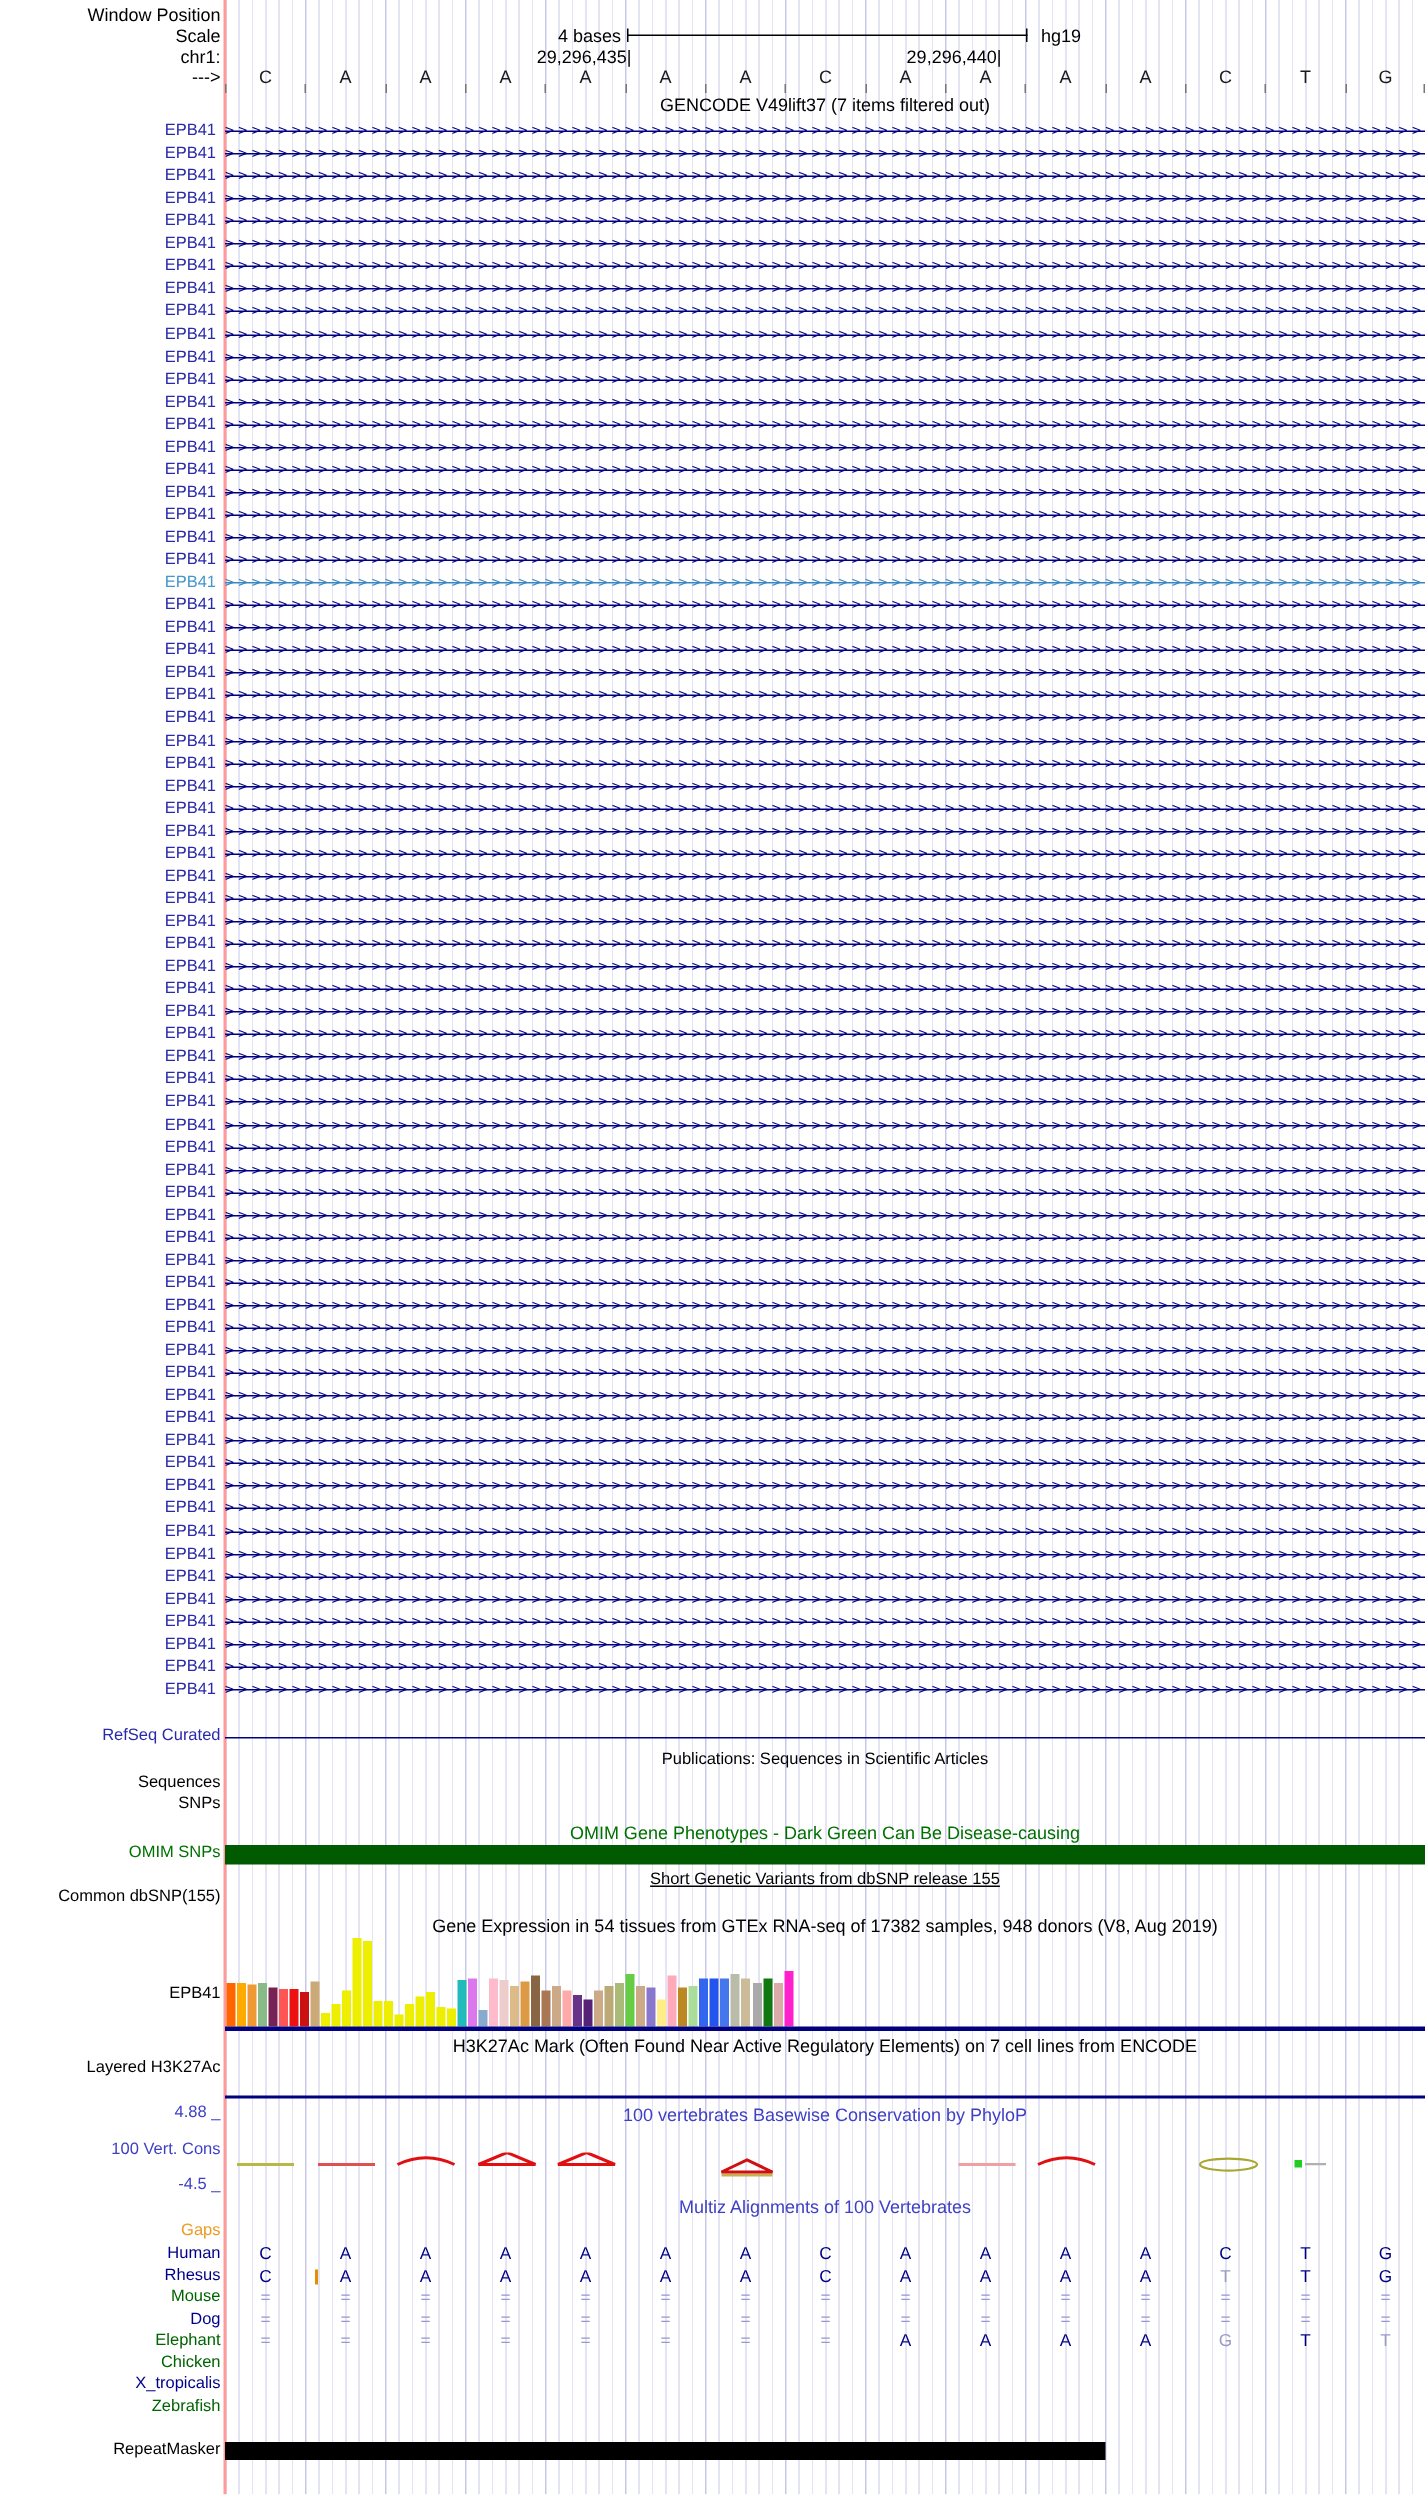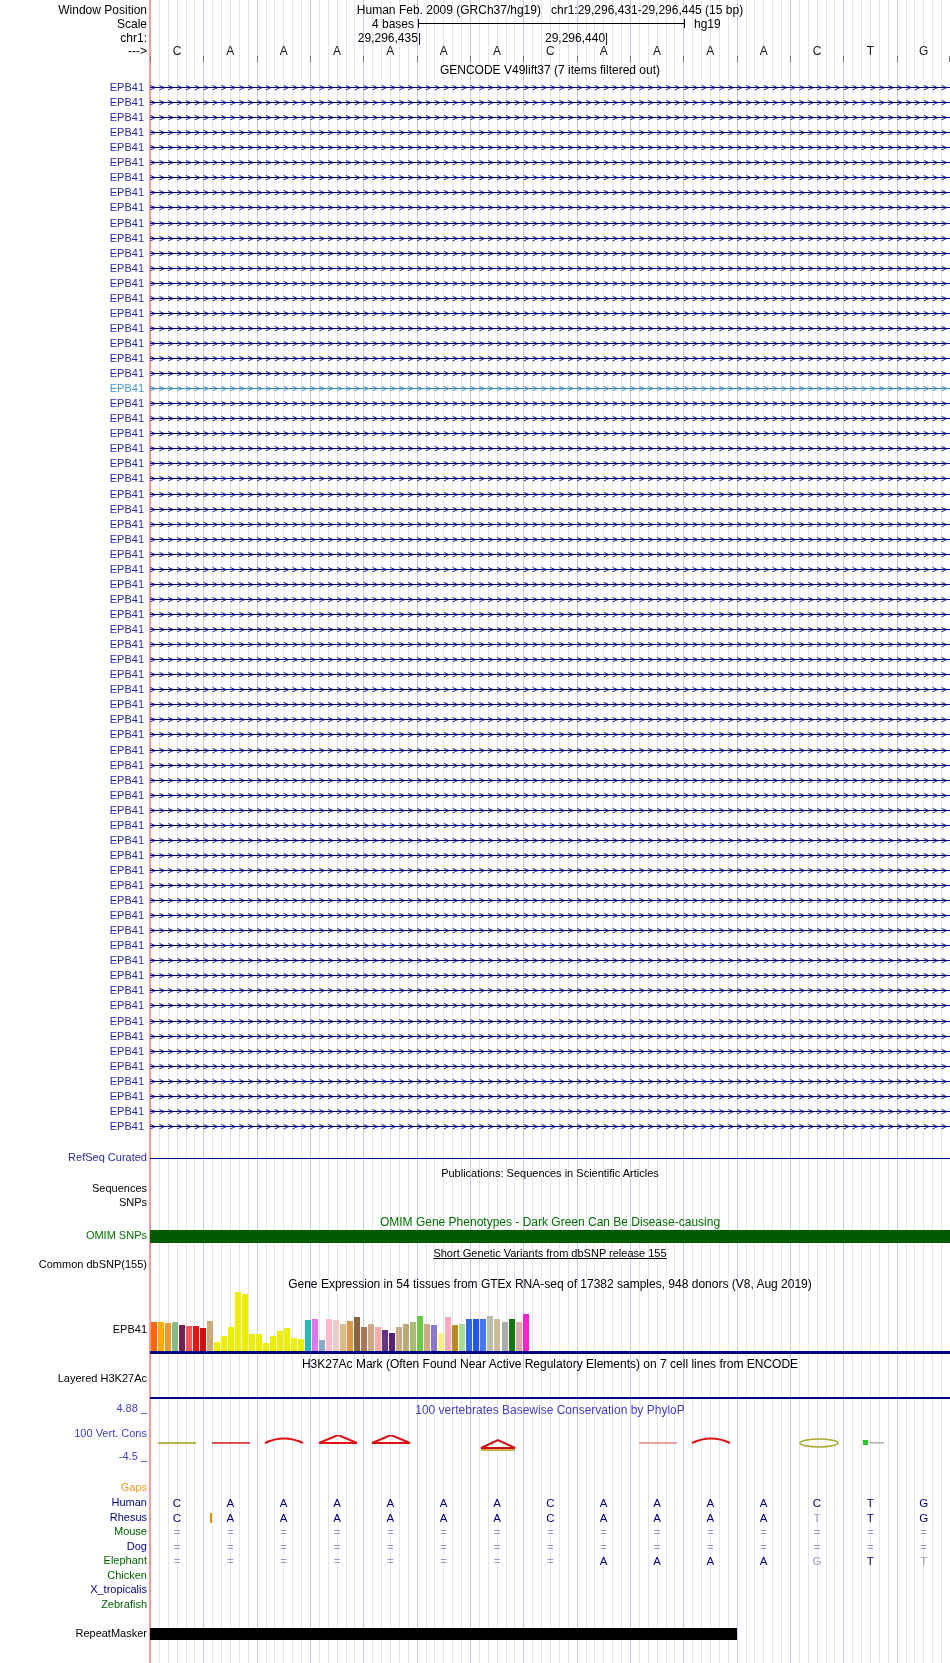--- a/index.html
+++ b/index.html
@@ -33,35 +33,31 @@
   .scale-tick{position:absolute;top:19px;width:1px;height:9px;background:#000;}
 </style>
 </head>
 <body>
 
 <div id="canvas">
   <div id="grid"></div>
   <div id="pinkline"></div>
 
   <div class="gutter t12" style="top:3px;">Window Position</div>
-  <div class="title t12" style="top:3px;">
-    <span>Human Feb. 2009 (GRCh37/hg19)</span>&nbsp;&nbsp;
-    <span>chr1:29,296,431-29,296,445 (15 bp)</span>
-  </div>
 
   <div class="gutter t12" style="top:17px;">Scale</div>
   <div class="abs t12" style="left:268px;top:17px;width:146px;text-align:right;">4 bases</div>
   <div id="scale-line"></div>
   <div class="scale-tick" style="left:418px;"></div>
   <div class="scale-tick" style="left:684px;"></div>
   <div class="abs t12" style="left:694px;top:17px;">hg19</div>
 
   <div class="gutter t12" style="top:31px;">chr1:</div>
   <div class="abs t12" style="left:271px;top:31px;width:150px;text-align:right;"><span>29,296,435</span>|</div>
-  <div class="abs t12" style="left:545px;top:31px;width:150px;text-align:left;"><span>29,296,440</span>|</div>
+  <div class="abs t12" style="left:561px;top:31px;width:150px;text-align:center;"><span>29,296,440</span>|</div>
 
   <div class="gutter t12" style="top:44px;">---&gt;</div>
   <div id="bases">
       <div class="basechar" style="left: 150px;">C</div>
       <div class="basechar" style="left: 203.333px;">A</div>
       <div class="basechar" style="left: 256.666px;">A</div>
       <div class="basechar" style="left: 309.999px;">A</div>
       <div class="basechar" style="left: 363.332px;">A</div>
       <div class="basechar" style="left: 416.665px;">A</div>
       <div class="basechar" style="left: 469.998px;">A</div>
@@ -535,20 +531,21 @@
       <path d="M 222 8 L 241 0 L 260 8 Z" stroke="#e01010" stroke-width="2" fill="none"></path>
       <rect x="331" y="14" width="34" height="2" fill="#c8b050"></rect>
       <path d="M 331 13 L 348 5 L 365 13 Z" stroke="#d01010" stroke-width="2" fill="none"></path>
       <rect x="489" y="7" width="38" height="2" fill="#f0a0a0"></rect>
       <path d="M 542 8 Q 561 -1 580 8" stroke="#e01010" stroke-width="2" fill="none"></path>
       <ellipse cx="669" cy="8" rx="19" ry="4" stroke="#a8a830" stroke-width="1.5" fill="none"></ellipse>
       <rect x="720" y="7" width="14" height="1.5" fill="#b0b0b0"></rect>
       <rect x="713" y="5" width="5" height="5" fill="#22cc22"></rect>
     </svg>
 
+  <div class="title t12 consblue" style="top:1464px;">Multiz Alignments of 100 Vertebrates</div>
   <div id="multiz">
       <div class="gutter" style="top: 1481px; color: rgb(238, 153, 34);">Gaps</div>
       <div class="gutter" style="top: 1496px; color: rgb(0, 0, 139);">Human</div>
       <div class="mz-cell" style="left: 150px; top: 1496px; color: rgb(0, 0, 128);">C</div>
       <div class="mz-cell" style="left: 203.333px; top: 1496px; color: rgb(0, 0, 128);">A</div>
       <div class="mz-cell" style="left: 256.666px; top: 1496px; color: rgb(0, 0, 128);">A</div>
       <div class="mz-cell" style="left: 309.999px; top: 1496px; color: rgb(0, 0, 128);">A</div>
       <div class="mz-cell" style="left: 363.332px; top: 1496px; color: rgb(0, 0, 128);">A</div>
       <div class="mz-cell" style="left: 416.665px; top: 1496px; color: rgb(0, 0, 128);">A</div>
       <div class="mz-cell" style="left: 469.998px; top: 1496px; color: rgb(0, 0, 128);">A</div>

